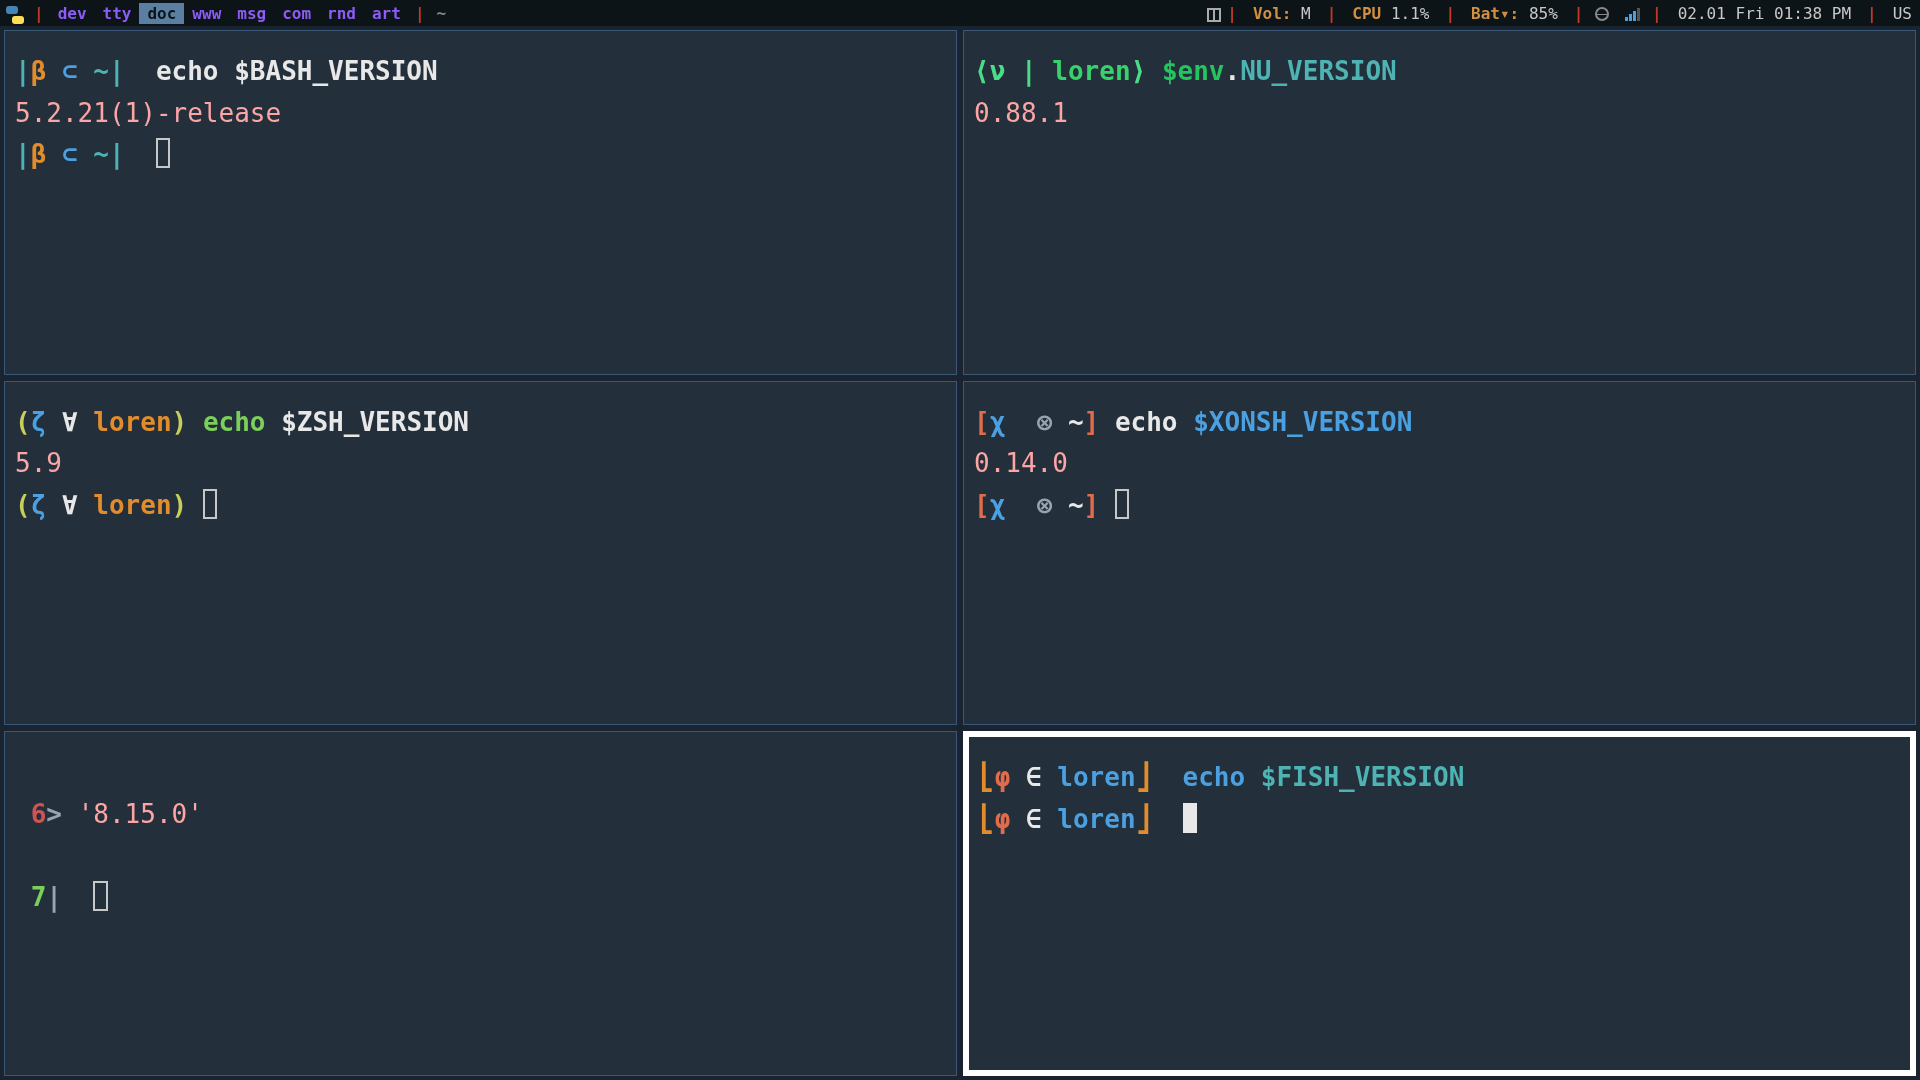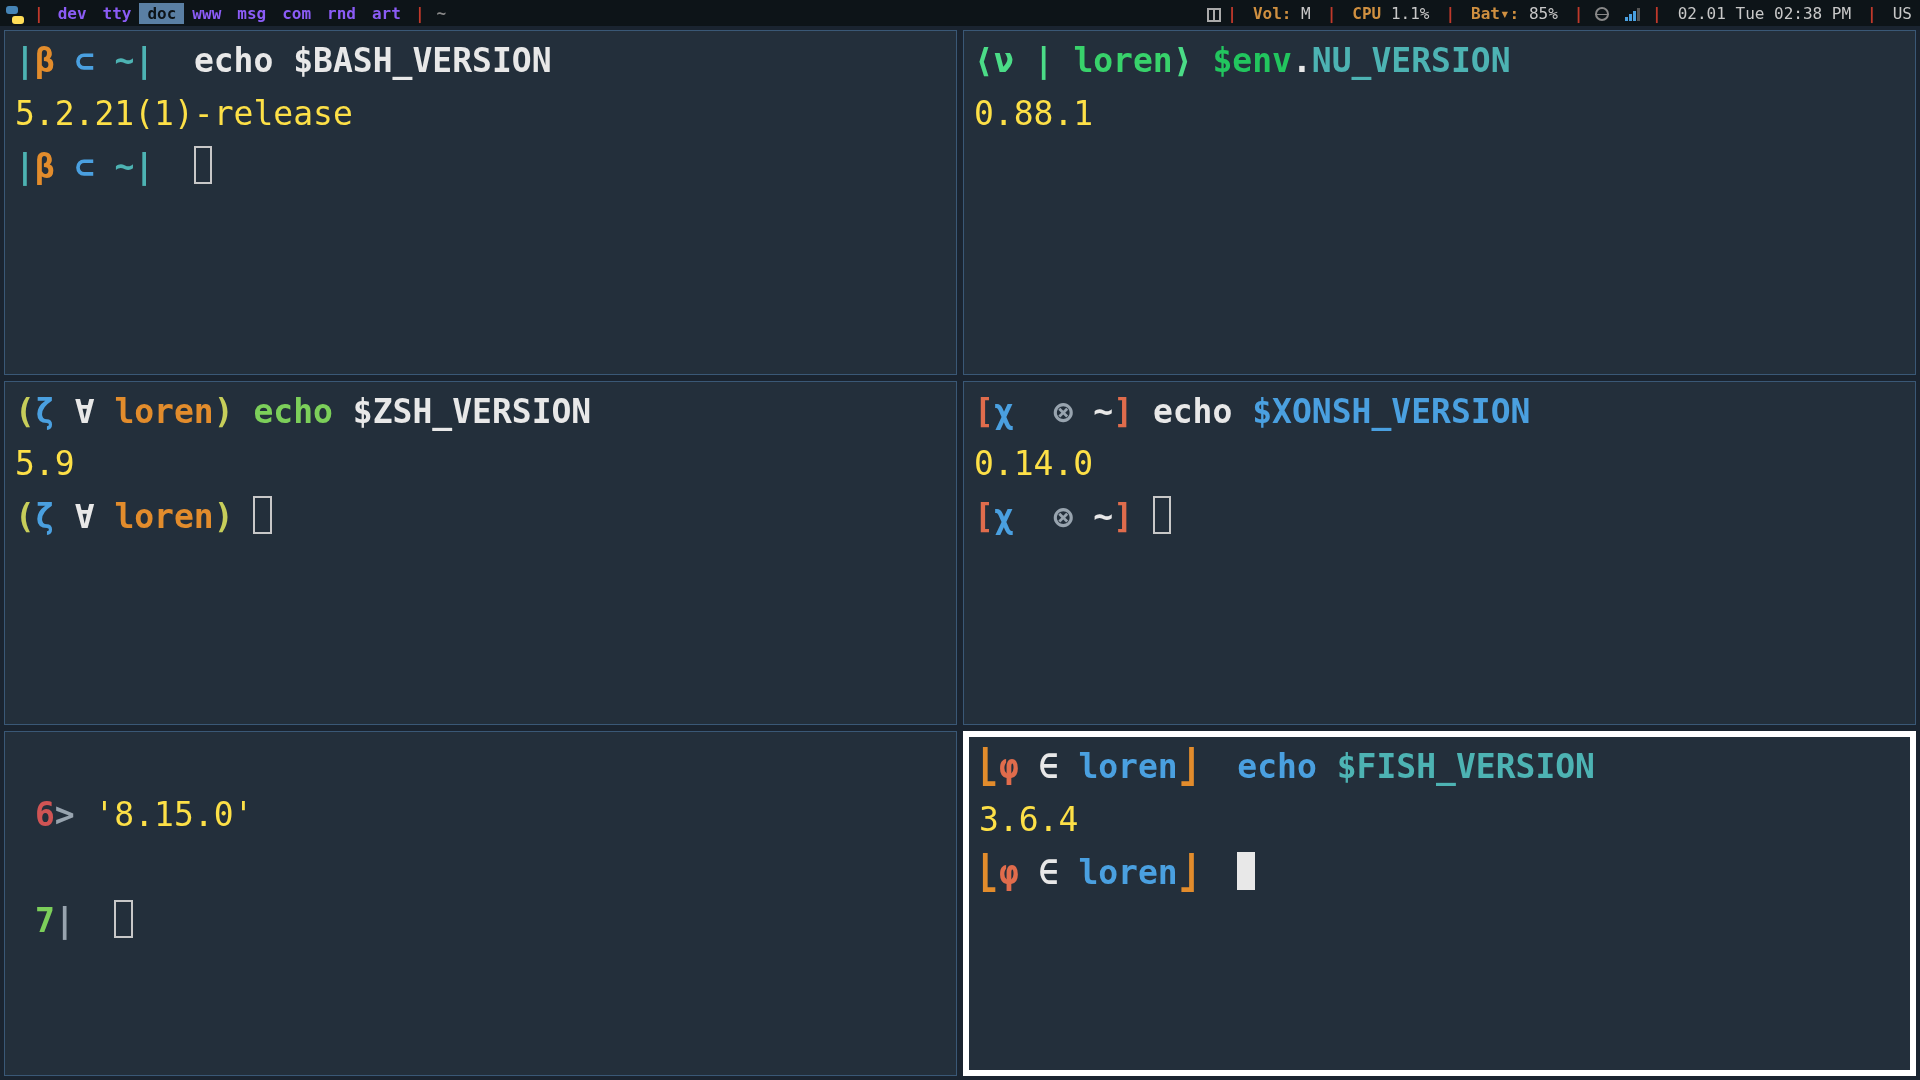--- a/index.html
+++ b/index.html
@@ -65,31 +65,31 @@
     display: grid;
     grid-template-columns: 1fr 1fr;
     grid-template-rows: 1fr 1fr 1fr;
     gap: 6px;
     padding: 4px;
     background: #1a2430;
   }
   .pane {
     background: #232f3b;
     border: 1px solid #3a5876;
-    padding: 4px 10px;
-    font-size: 33px;
+    padding: 20px 10px;
+    font-size: 26px;
     line-height: 1.6;
     font-weight: 600;
     font-family: "DejaVu Sans Mono", "Menlo", monospace;
     overflow: hidden;
     position: relative;
   }
   .pane.active-pane { border: 6px solid #ffffff; }
   .line { white-space: pre; }
-  .output { color: #fde047; font-weight: 500; }
+  .output { color: #fca5a5; font-weight: 500; }
 
   
   .cursor-outline {
     display: inline-block;
     width: 0.55em; height: 1.15em;
     border: 2px solid #c8c8c8;
     vertical-align: -0.18em;
   }
   .cursor-block {
     display: inline-block;
@@ -158,21 +158,21 @@
     <span class="seg" style="padding:0 6px">
       <span class="globe"></span>
       <span class="sig" style="margin-left:6px">
           <span></span>
           <span></span>
           <span></span>
           <span></span>
         </span>
     </span>
     <span class="sep">|</span>
-    <span class="seg val">02.01 Tue 02:38 PM</span>
+    <span class="seg val">02.01 Fri 01:38 PM</span>
     <span class="sep">|</span>
     <span class="seg val" style="padding-right:2px">US</span>
   </div>
 </div>
 
 <div class="grid">
 
   <div class="pane">
     <div class="line"><span class="c-teal">|</span><span class="c-orange">β</span> <span class="c-blue">⊂</span> <span class="c-teal">~</span><span class="c-teal">|</span>  <span class="c-white">echo</span> <span class="c-white">$BASH_VERSION</span></div>
     <div class="line output">5.2.21(1)-release</div>
@@ -198,17 +198,16 @@
 
   <div class="pane">
     <div class="line"> </div>
     <div class="line"> <span class="c-red">6</span><span class="c-gray">&gt;</span> <span class="output">'8.15.0'</span></div>
     <div class="line"> </div>
     <div class="line"> <span class="c-green">7</span><span class="c-gray">|</span>  <span class="cursor-outline"></span></div>
   </div>
 
   <div class="pane active-pane">
     <div class="line"><span class="c-orange">⎣</span><span class="c-ored">φ</span> <span class="c-white">∈</span> <span class="c-blue">loren</span><span class="c-orange">⎦</span>  <span class="c-blue">echo</span> <span class="c-teal">$FISH_VERSION</span></div>
-    <div class="line output">3.6.4</div>
     <div class="line"><span class="c-orange">⎣</span><span class="c-ored">φ</span> <span class="c-white">∈</span> <span class="c-blue">loren</span><span class="c-orange">⎦</span>  <span class="cursor-block"></span></div>
   </div>
 
 </div>
 
 </body></html>

